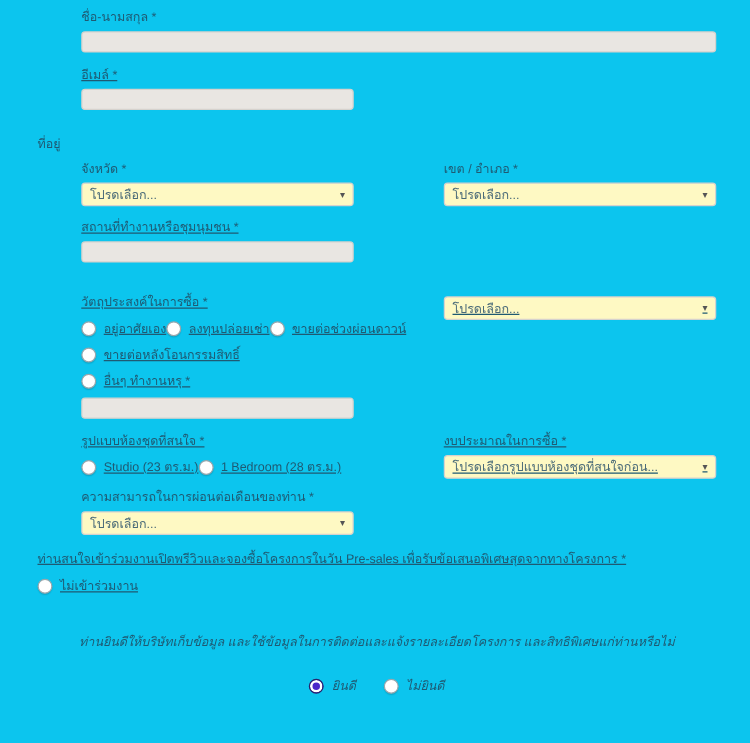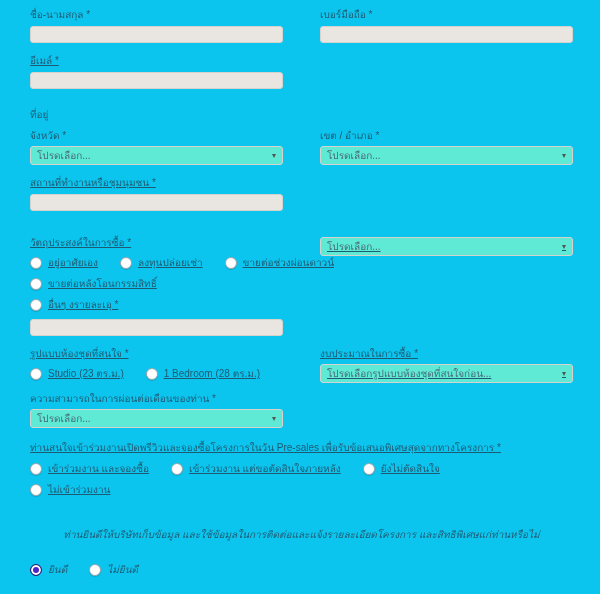--- a/index.html
+++ b/index.html
@@ -4,64 +4,60 @@
 <style>
   html,body{margin:0;padding:0;}
   body{
     width:600px;height:594px;overflow:hidden;
     background:#0cc5ee;
     font-family:"Liberation Sans","DejaVu Sans",sans-serif;
     color:#1f5a73;
   }
   .container{padding:9px 27px 0 30px;}
   .row{display:flex;gap:37px;align-items:flex-start;}
-  .col{flex:1;min-width:0;}
+  .col{flex:1;min-width:0;margin-left:35px;}
   .field-label{font-size:10px;margin:0 0 4px 0;line-height:12px;}
   .section-title{font-size:10px;margin:18px 0 8px 0;}
   .text-input{
     height:17px;background:#e9e6e2;border:1px solid #d6d2cd;border-radius:3px;
     width:100%;box-sizing:border-box;
   }
   .select{
-    height:19px;background:#5eead4;border:1px solid #d6d2cd;border-radius:3px;
+    height:19px;background:#fef9c3;border:1px solid #d6d2cd;border-radius:3px;
     width:100%;box-sizing:border-box;display:flex;align-items:center;
     justify-content:space-between;padding:0 6px;font-size:10px;color:#4a6a78;
     cursor:pointer;
     text-align:center;
   }
   .select .caret{font-size:8px;color:#555;}
-  .radio-line{display:flex;align-items:center;gap:22px;margin:6px 0;flex-wrap:nowrap;}
+  .radio-line{display:flex;align-items:center;margin:6px 0;flex-wrap:nowrap;}
   .radio-item{display:flex;align-items:center;gap:6px;white-space:nowrap;}
   .radio{
     width:10px;height:10px;border-radius:50%;background:#ffffff;
     border:1px solid #9aa7ad;flex:0 0 auto;box-shadow:0 1px 1px rgba(0,0,0,0.15);
     cursor:pointer;
   }
   .radio.selected{
     background:#4a25c9;border:1px solid #28246b;box-shadow:inset 0 0 0 2px #ffffff;
   }
   .radio-label{font-size:10px;}
   .mt6{margin-top:6px;} .mt12{margin-top:12px;text-decoration:underline;} .mt26{margin-top:26px;text-decoration:underline;}
   .para{font-size:10px;line-height:15px;max-width:540px;margin:0 0 2px 0;}
   .footer{margin-top:30px;text-align:center;font-style:italic;}
   .consent-text{font-size:10px;color:#1f5a73;}
-  .consent-radios{display:flex;justify-content:flex-start;gap:22px;margin-top:20px;}
+  .consent-radios{display:flex;justify-content:center;gap:22px;margin-top:20px;}
 </style>
 </head>
 <body>
 
 <div class="container">
 
   <div class="row">
     <div class="col">
       <div class="field-label">ชื่อ-นามสกุล *</div>
-      <input class="text-input" type="text" value="" style="">
-    </div>
-    <div class="col">
-      <div class="field-label">เบอร์มือถือ *</div>
       <input class="text-input" type="text" value="" style="">
     </div>
   </div>
 
   <div class="row mt12">
     <div class="col">
       <div class="field-label">อีเมล์ *</div>
       <input class="text-input" type="text" value="" style="">
     </div>
     <div class="col"></div>
@@ -113,21 +109,21 @@
       </div>
       <div class="radio-line">
         <div class="radio-item">
           <span class="radio"></span>
           <span class="radio-label">ขายต่อหลังโอนกรรมสิทธิ์</span>
         </div>
       </div>
       <div class="radio-line">
         <div class="radio-item">
           <span class="radio"></span>
-          <span class="radio-label">อื่นๆ งรายละเอุ *</span>
+          <span class="radio-label">อื่นๆ ทำงานหรุ *</span>
         </div>
       </div>
       <input class="text-input" type="text" value="" style="">
     </div>
     <div class="col">
       <div class="select">
         <span>โปรดเลือก...</span>
         <span class="caret">▾</span>
       </div>
     </div>
@@ -165,34 +161,20 @@
       </div>
     </div>
     <div class="col"></div>
   </div>
 
   <div class="mt12">
     <p class="para">ท่านสนใจเข้าร่วมงานเปิดพรีวิวและจองซื้อโครงการในวัน Pre-sales เพื่อรับข้อเสนอพิเศษสุดจากทางโครงการ *</p>
     <div class="radio-line">
       <div class="radio-item">
         <span class="radio"></span>
-        <span class="radio-label">เข้าร่วมงาน และจองซื้อ</span>
-      </div>
-      <div class="radio-item">
-        <span class="radio"></span>
-        <span class="radio-label">เข้าร่วมงาน แต่ขอตัดสินใจภายหลัง</span>
-      </div>
-      <div class="radio-item">
-        <span class="radio"></span>
-        <span class="radio-label">ยังไม่ตัดสินใจ</span>
-      </div>
-    </div>
-    <div class="radio-line">
-      <div class="radio-item">
-        <span class="radio"></span>
         <span class="radio-label">ไม่เข้าร่วมงาน</span>
       </div>
     </div>
   </div>
 
   <div class="footer">
     <div class="consent-text">ท่านยินดีให้บริษัทเก็บข้อมูล และใช้ข้อมูลในการติดต่อและแจ้งรายละเอียดโครงการ และสิทธิพิเศษแก่ท่านหรือไม่</div>
     <div class="consent-radios">
       <div class="radio-item">
         <span class="radio selected"></span>

